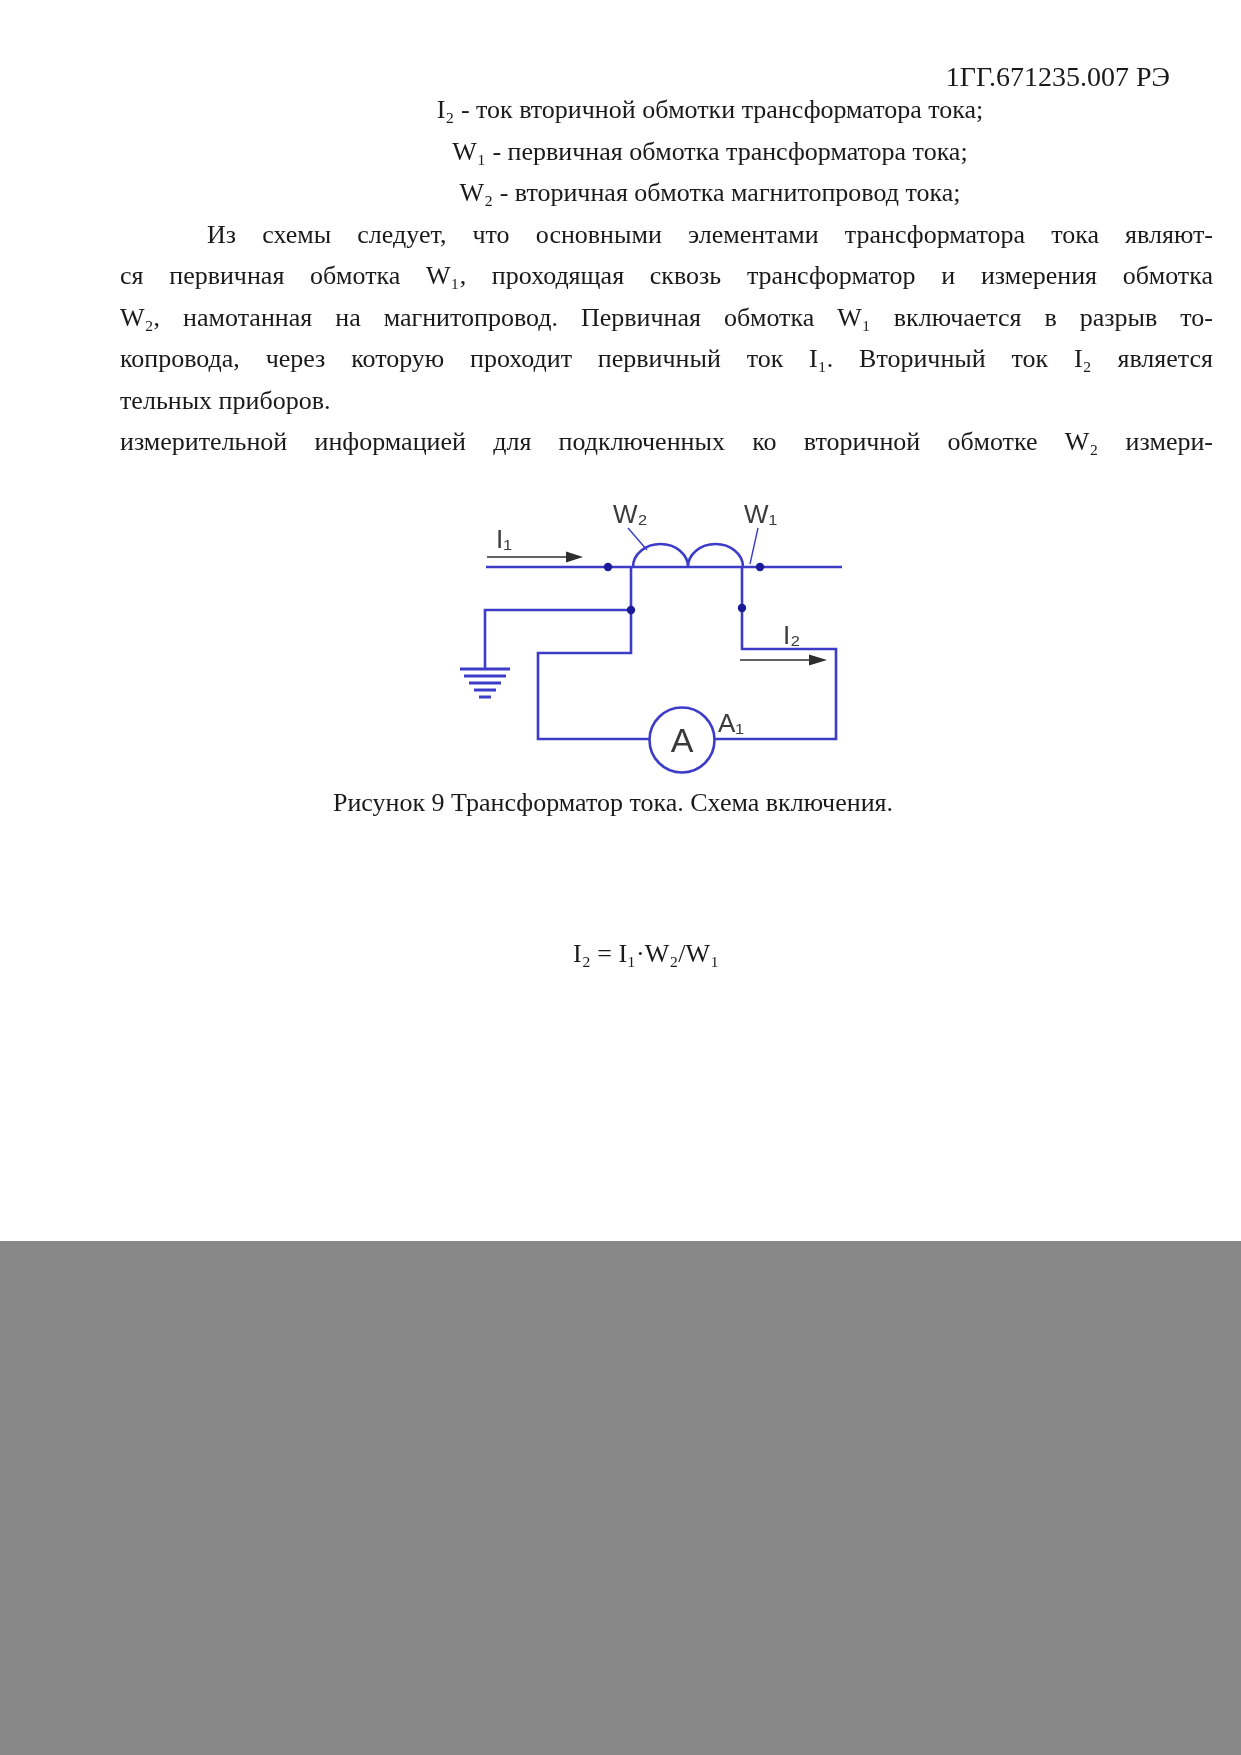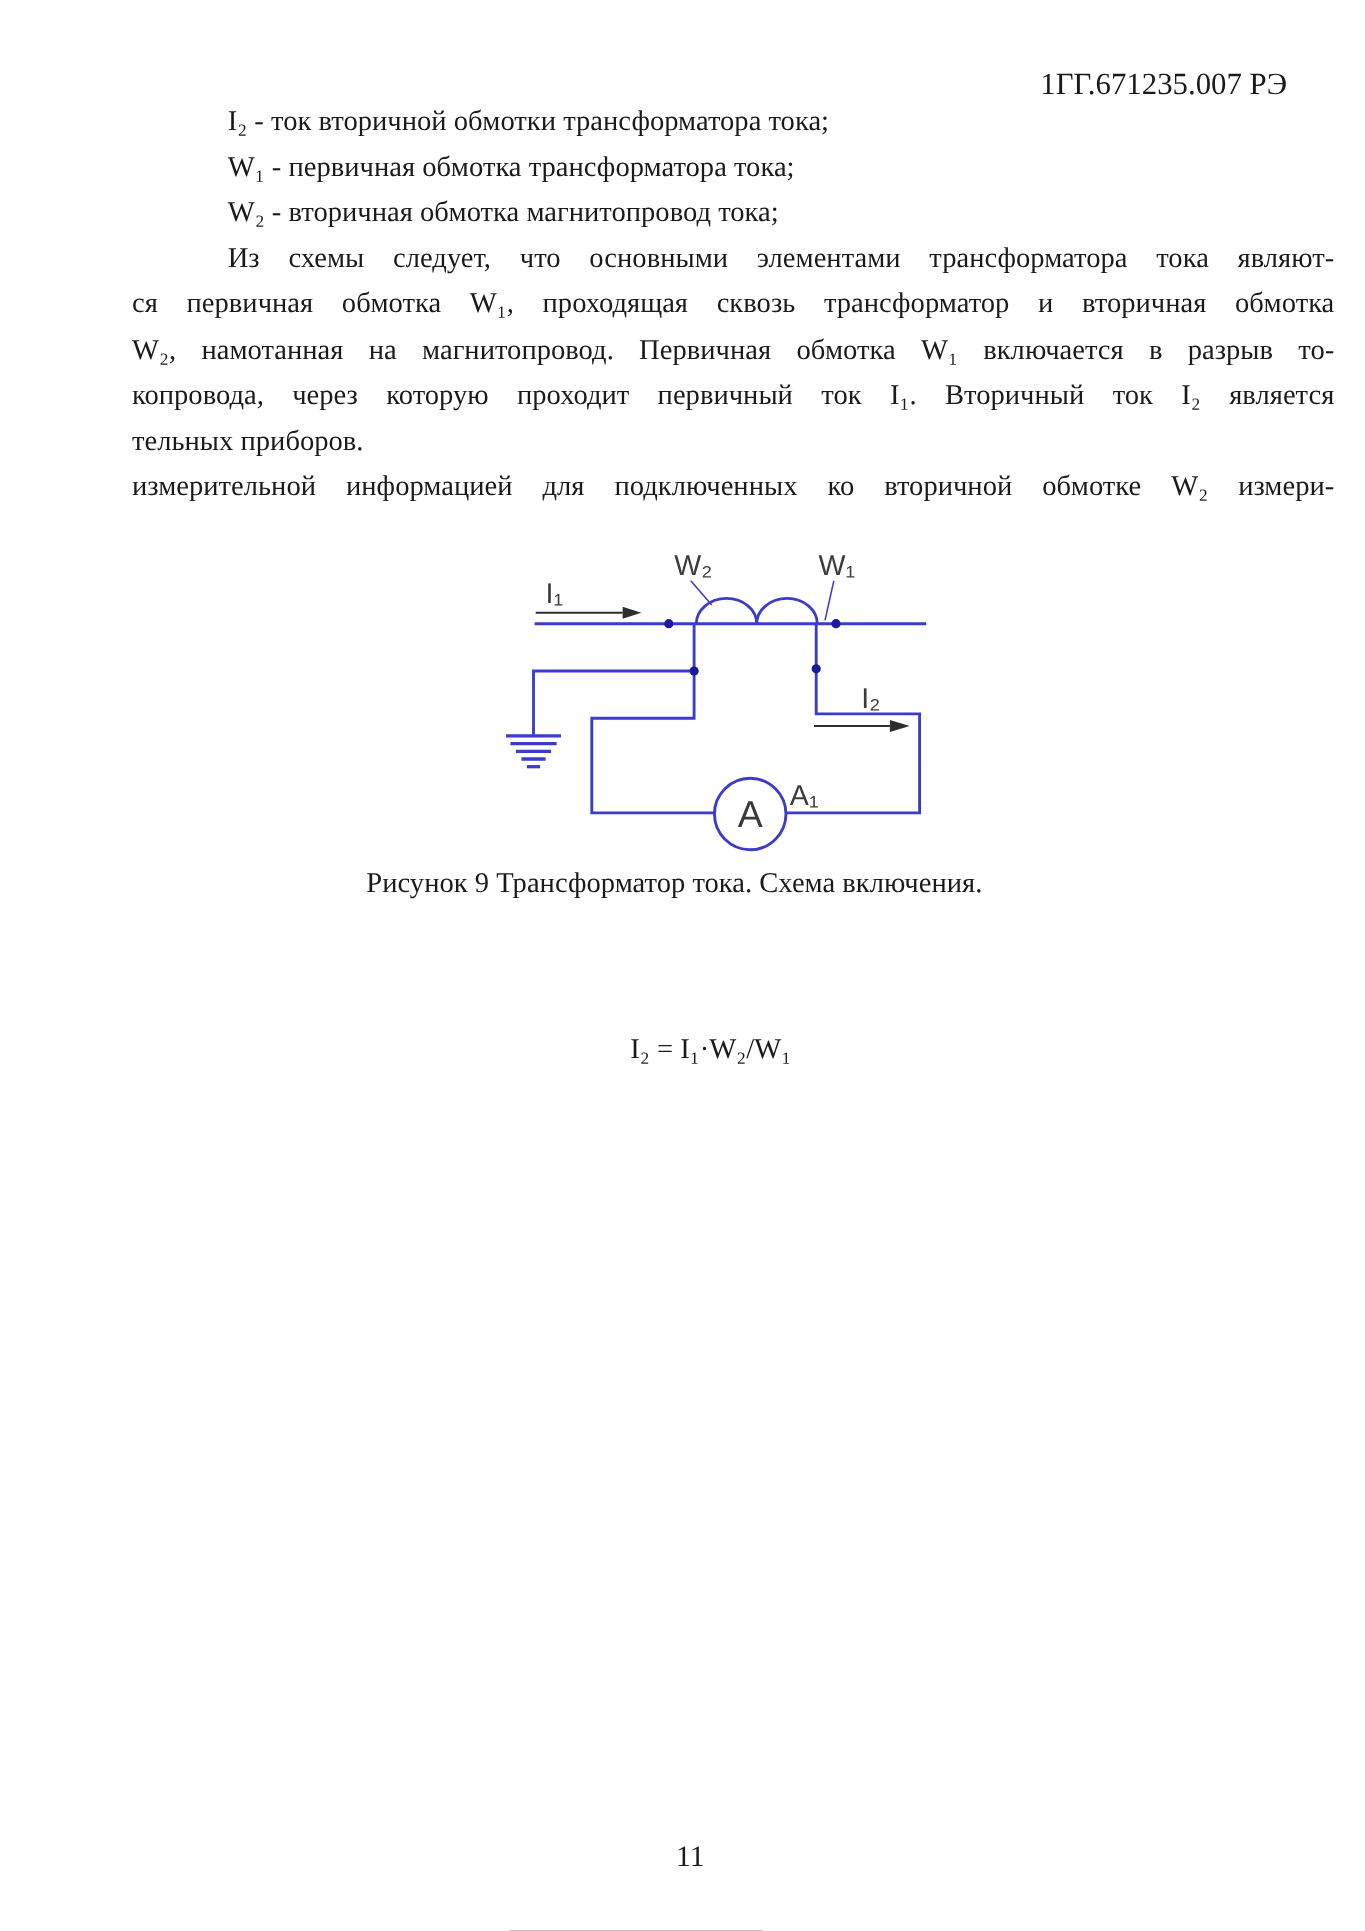--- a/index.html
+++ b/index.html
@@ -1,33 +1,33 @@
 <!DOCTYPE html>
 <html lang="ru"><head>
 <meta charset="utf-8">
 <style>
   html,body{margin:0;padding:0;background:#888;}
   .page{
     position:relative;
-    width:1241px;height:1755px;
+    width:1241px;height:1241px;
     background:#ffffff;
     font-family:"Liberation Serif","DejaVu Serif",serif;
     color:#1a1a1a;
     overflow:hidden;
   }
   .hdr{
     position:absolute;top:56px;right:71px;
     font-size:28px;line-height:41.5px;white-space:nowrap;
   }
   .textcol{
     position:absolute;left:120px;top:89px;width:1093px;
     font-size:26px;line-height:41.5px;
   }
   .line{height:41.5px;white-space:nowrap;}
-  .def{padding-left:87px;}
+  .def{padding-left:87px;text-align:center;}
   .just{white-space:normal;text-align:justify;text-align-last:justify;}
   .indent{text-indent:87px;}
   .caption{
     position:absolute;left:333px;top:782px;
     font-size:26px;line-height:41.5px;white-space:nowrap;
   }
   .p2{
     position:absolute;left:120px;top:827px;width:1093px;
     font-size:26px;line-height:41.5px;
   }
@@ -51,21 +51,21 @@
 
 <div class="page">
 
   <div class="hdr">1ГГ.671235.007 РЭ</div>
 
   <div class="textcol">
     <div class="line def">I₂ - ток вторичной обмотки трансформатора тока;</div>
     <div class="line def">W₁ - первичная обмотка трансформатора тока;</div>
     <div class="line def">W₂ - вторичная обмотка магнитопровод тока;</div>
     <div class="line just indent">Из схемы следует, что основными элементами трансформатора тока являют-</div>
-    <div class="line just">ся первичная обмотка W₁, проходящая сквозь трансформатор и вторичная обмотка</div>
+    <div class="line just">ся первичная обмотка W₁, проходящая сквозь трансформатор и измерения обмотка</div>
     <div class="line just">W₂, намотанная на магнитопровод. Первичная обмотка W₁ включается в разрыв то-</div>
     <div class="line just">копровода, через которую проходит первичный ток I₁. Вторичный ток I₂ является</div>
     <div class="line">тельных приборов.</div>
     <div class="line just">измерительной информацией для подключенных ко вторичной обмотке W₂ измери-</div>
   </div>
 
   <svg class="fig" width="430" height="285" viewBox="420 495 430 285" xmlns="http://www.w3.org/2000/svg">
 
     <g fill="none" stroke-width="2.6" stroke="#3c3cc8">
 

